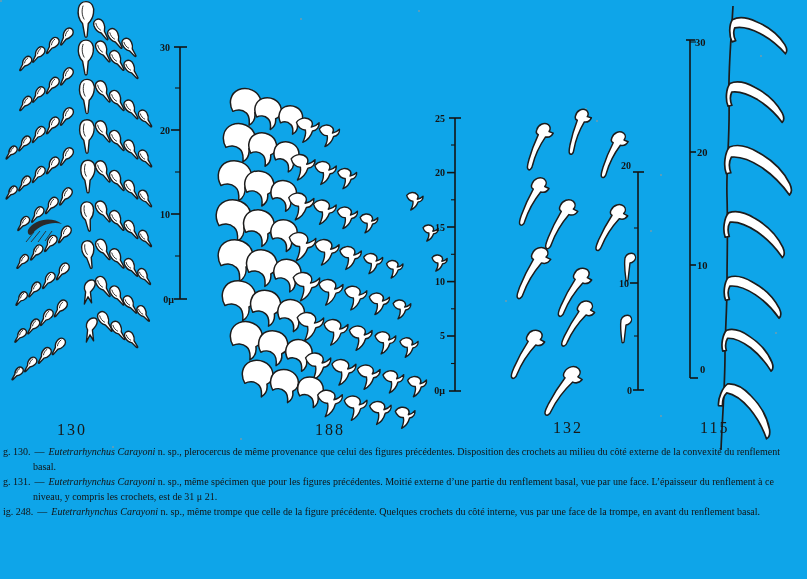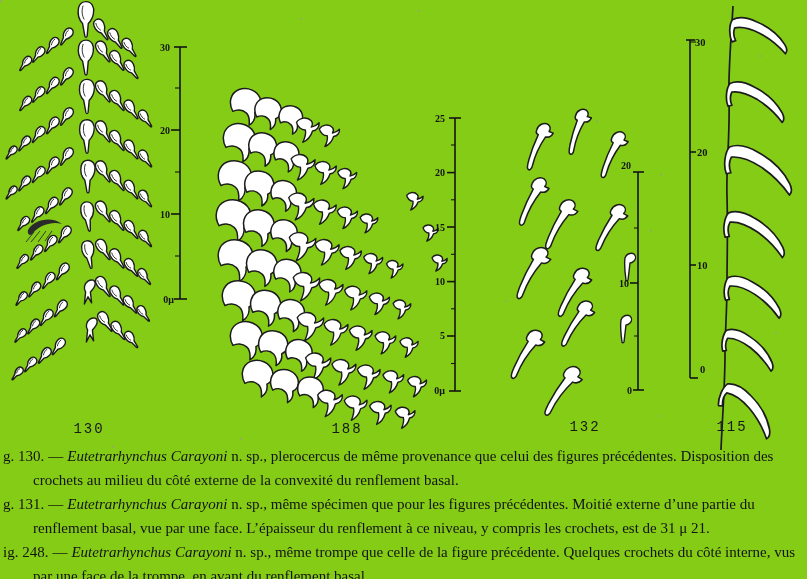--- a/index.html
+++ b/index.html
@@ -1,26 +1,26 @@
 <!DOCTYPE html>
 <html><head>
 <meta charset="utf-8">
 <style>
   html,body{margin:0;padding:0;background:#e8e8e4;}
-  .page{position:relative;width:807px;height:579px;background:#84cc16;overflow:hidden;
+  .page{position:relative;width:807px;height:579px;background:#0ea5e9;overflow:hidden;
         font-family:"Liberation Serif",serif;color:#131313;}
   .panel{position:absolute;}
   svg{display:block;}
   svg text{font-family:"Liberation Serif",serif;font-weight:bold;fill:#151515;}
   .tick{font-size:10px;}
   .tick133{font-size:10.5px;}
-  .fignum{position:absolute;width:64px;text-align:center;font-size:14px;
-          letter-spacing:2px;color:#181818;font-family:Liberation Mono, monospace;}
+  .fignum{position:absolute;width:64px;font-size:16px;
+          letter-spacing:2px;color:#181818;}
   .caps{position:absolute;left:3px;top:444px;width:800px;}
-  .cap{margin:0;padding-left:30px;text-indent:-30px;font-size:15px;line-height:24px;}
+  .cap{margin:0;padding-left:30px;text-indent:-30px;font-size:10px;line-height:15px;}
   .cap .dash{margin:0 4px;}
   .cap i{font-style:italic;}
   .specks{position:absolute;left:0;top:0;width:2px;height:2px;border-radius:50%;
           background:#9a9a94;opacity:.7;
           box-shadow:300px 18px #9a9a94,418px 10px #9a9a94,596px 120px #9a9a94,
           650px 230px #9a9a94,112px 446px #9a9a94,505px 300px #9a9a94,
           775px 332px #9a9a94,240px 438px #9a9a94,585px 108px #9a9a94,
           660px 174px #9a9a94,90px 240px #9a9a94,660px 415px #9a9a94,760px 55px #9a9a94;}
 </style>
 </head>

